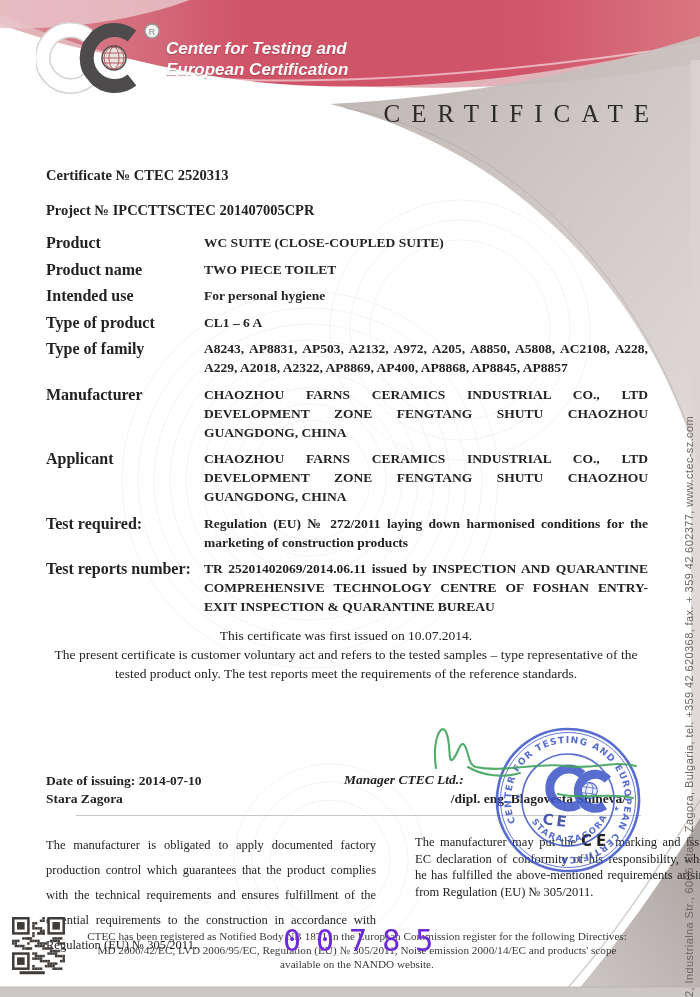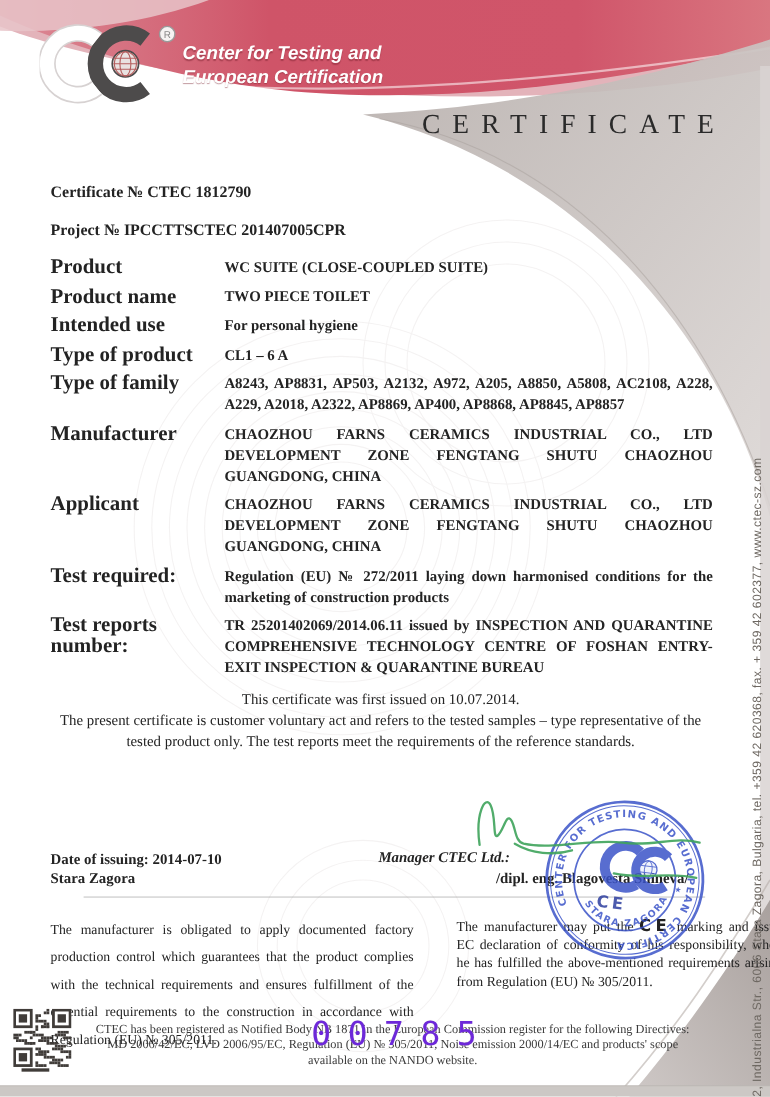--- a/index.html
+++ b/index.html
@@ -10,21 +10,21 @@
   .logo{position:absolute;left:36px;top:18px;z-index:3;}
   .org-name{position:absolute;left:166px;top:38px;z-index:3;
             font-family:"Liberation Sans",sans-serif;font-style:italic;font-weight:bold;
             font-size:17px;line-height:21px;color:#ffffff;text-shadow:0 1px 1px rgba(120,30,45,.45);}
   .title{position:absolute;left:40px;top:100px;width:620px;text-align:right;z-index:2;
          font-size:25px;font-weight:normal;letter-spacing:11px;color:#2a2a2a;}
   .cert-line{position:absolute;left:46px;top:167px;z-index:2;font-size:14.5px;font-weight:bold;}
   .project-line{position:absolute;left:46px;top:202px;z-index:2;font-size:14.5px;font-weight:bold;}
   .fields{position:absolute;left:46px;top:233px;width:602px;z-index:2;}
   .frow{display:flex;margin-bottom:7.5px;}
-  .flabel{width:158px;flex:0 0 158px;font-size:19px;font-weight:bold;line-height:19px;}
+  .flabel{width:158px;flex:0 0 158px;font-size:16px;font-weight:bold;line-height:19px;}
   .fvalue{flex:1;font-size:13.5px;font-weight:bold;line-height:19px;}
   .just{text-align:justify;}
   .notes{position:absolute;left:43px;top:626px;width:606px;z-index:2;
          font-size:13.5px;line-height:19px;text-align:center;}
   .issue-date{position:absolute;left:46px;top:772px;z-index:2;font-size:13.5px;font-weight:bold;line-height:18px;}
   .manager{position:absolute;left:344px;top:772px;z-index:2;font-size:13.5px;font-weight:bold;font-style:italic;}
   .signed-by{position:absolute;left:330px;top:791px;width:296px;text-align:right;z-index:2;
              font-size:13.5px;font-weight:bold;}
   .divider{position:absolute;left:76px;top:815px;width:565px;border-top:1.5px solid #a8a8a8;opacity:.65;z-index:1;}
   .oblig-left{position:absolute;left:46px;top:833px;width:330px;z-index:2;
@@ -128,21 +128,21 @@
     </svg>
   </div>
 
   <div class="org-name">
     <div>Center for Testing and</div>
     <div>European Certification</div>
   </div>
 
   <div class="title">CERTIFICATE</div>
 
-  <div class="cert-line">Certificate № CTEC 1812790</div>
+  <div class="cert-line">Certificate № CTEC 2520313</div>
   <div class="project-line">Project № IPCCTTSCTEC 201407005CPR</div>
 
   <div class="fields">
     <div class="frow">
       <div class="flabel">Product</div>
       <div class="fvalue">WC SUITE (CLOSE-COUPLED SUITE)</div>
     </div>
     <div class="frow">
       <div class="flabel">Product name</div>
       <div class="fvalue">TWO PIECE TOILET</div>

